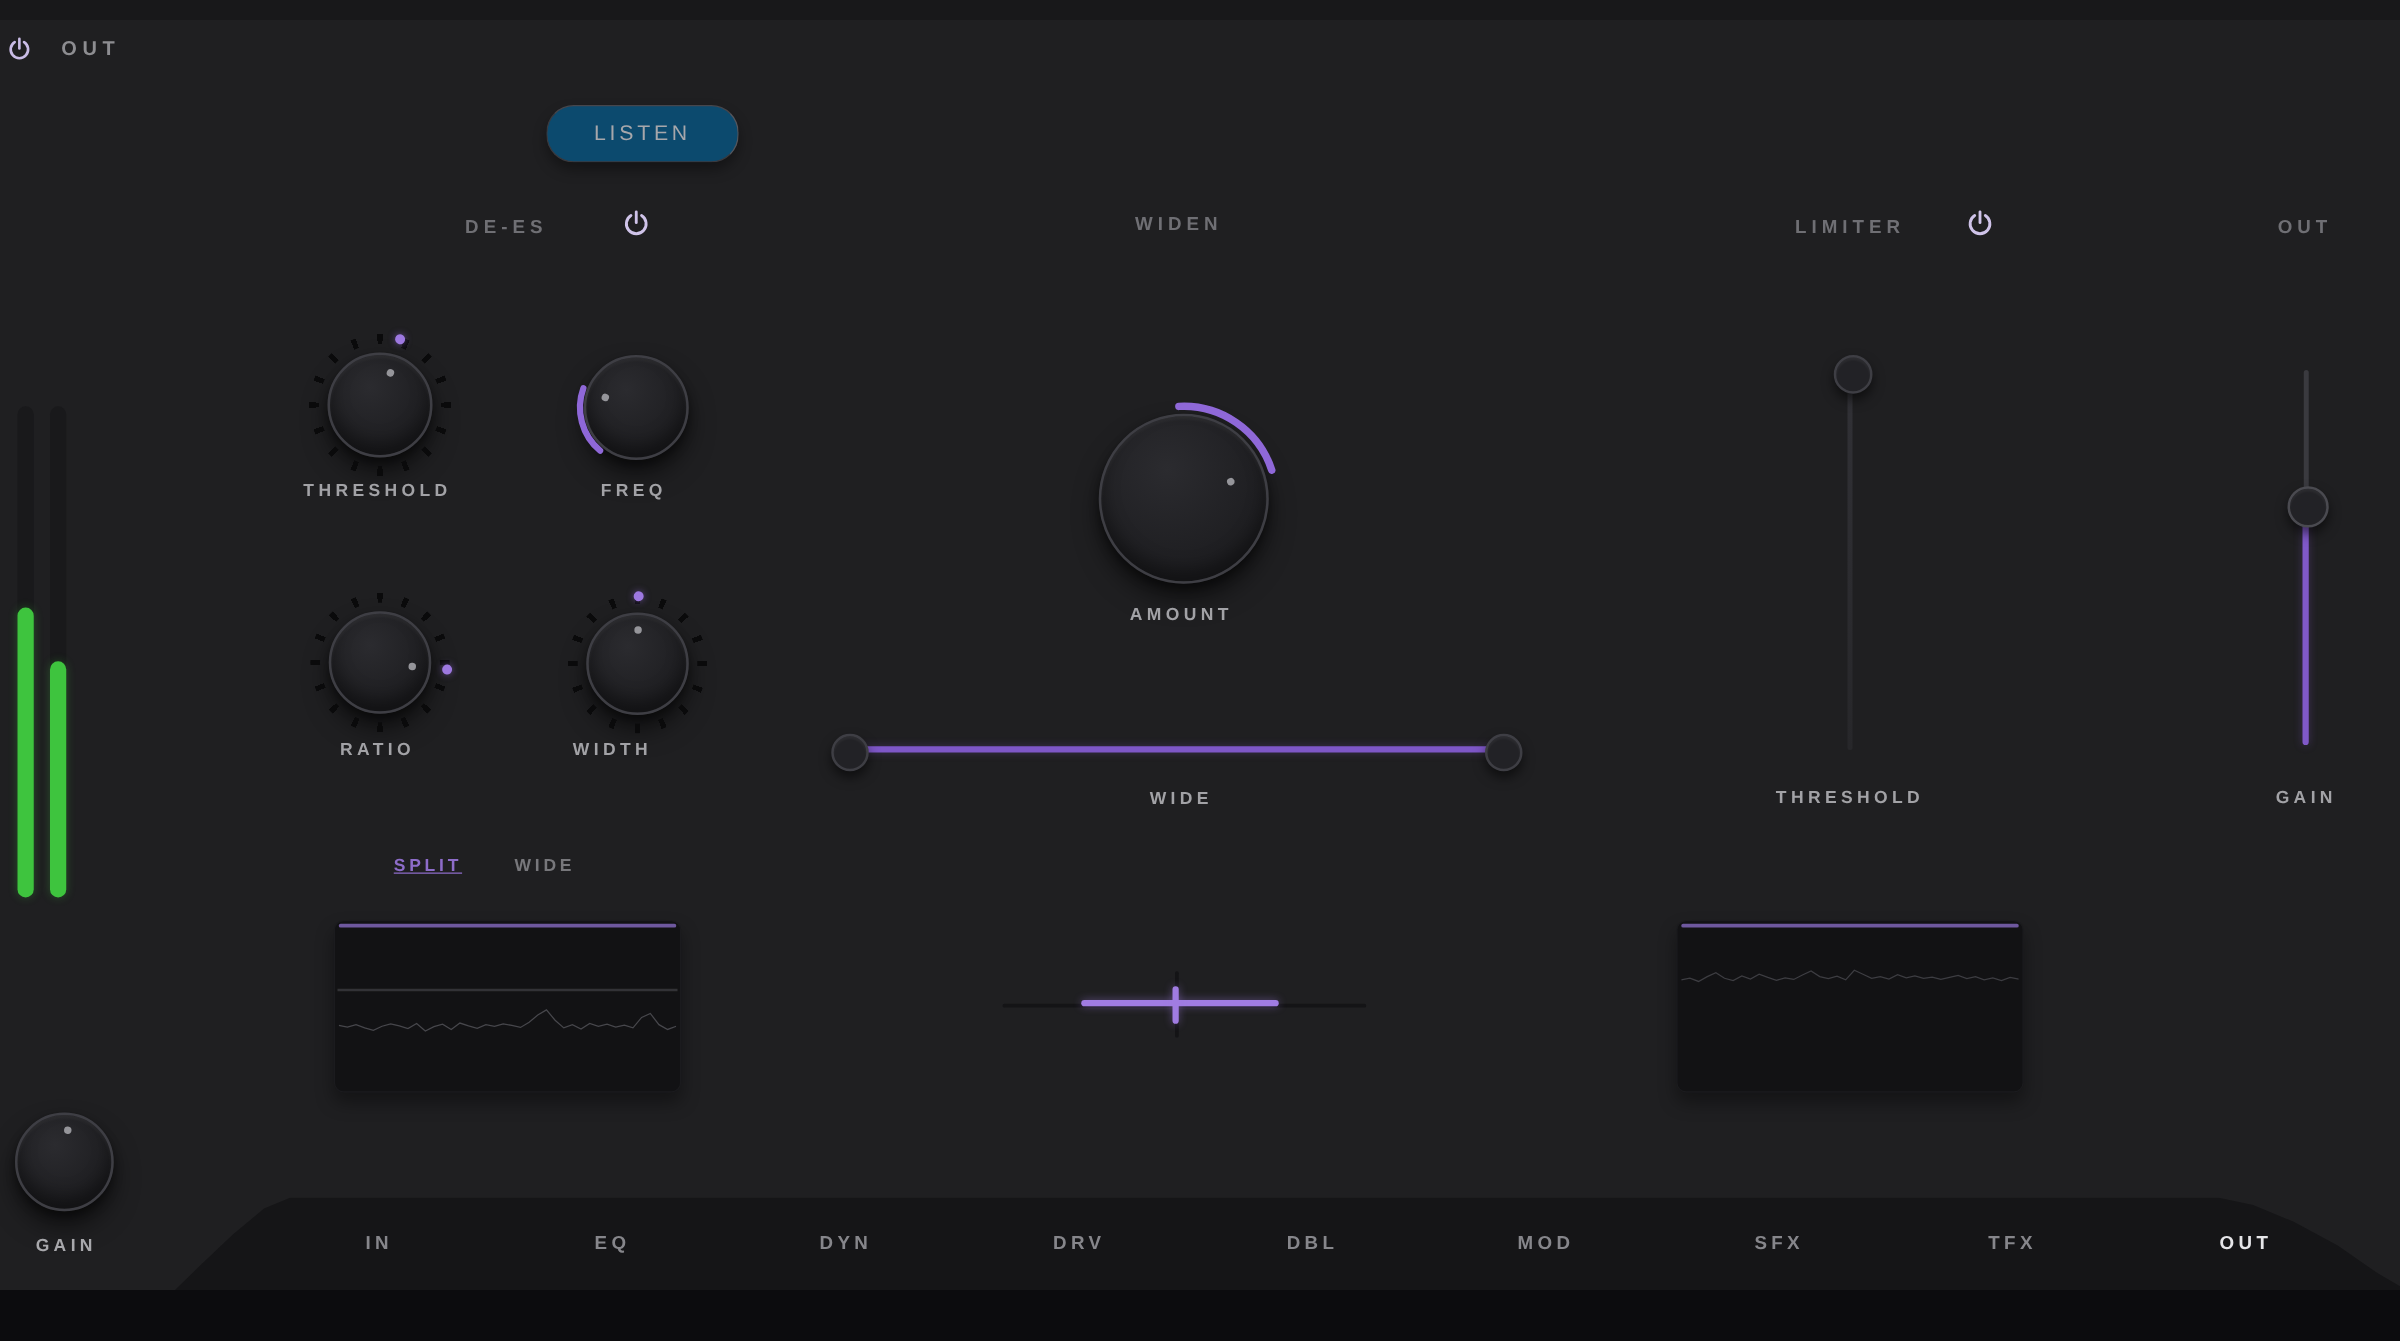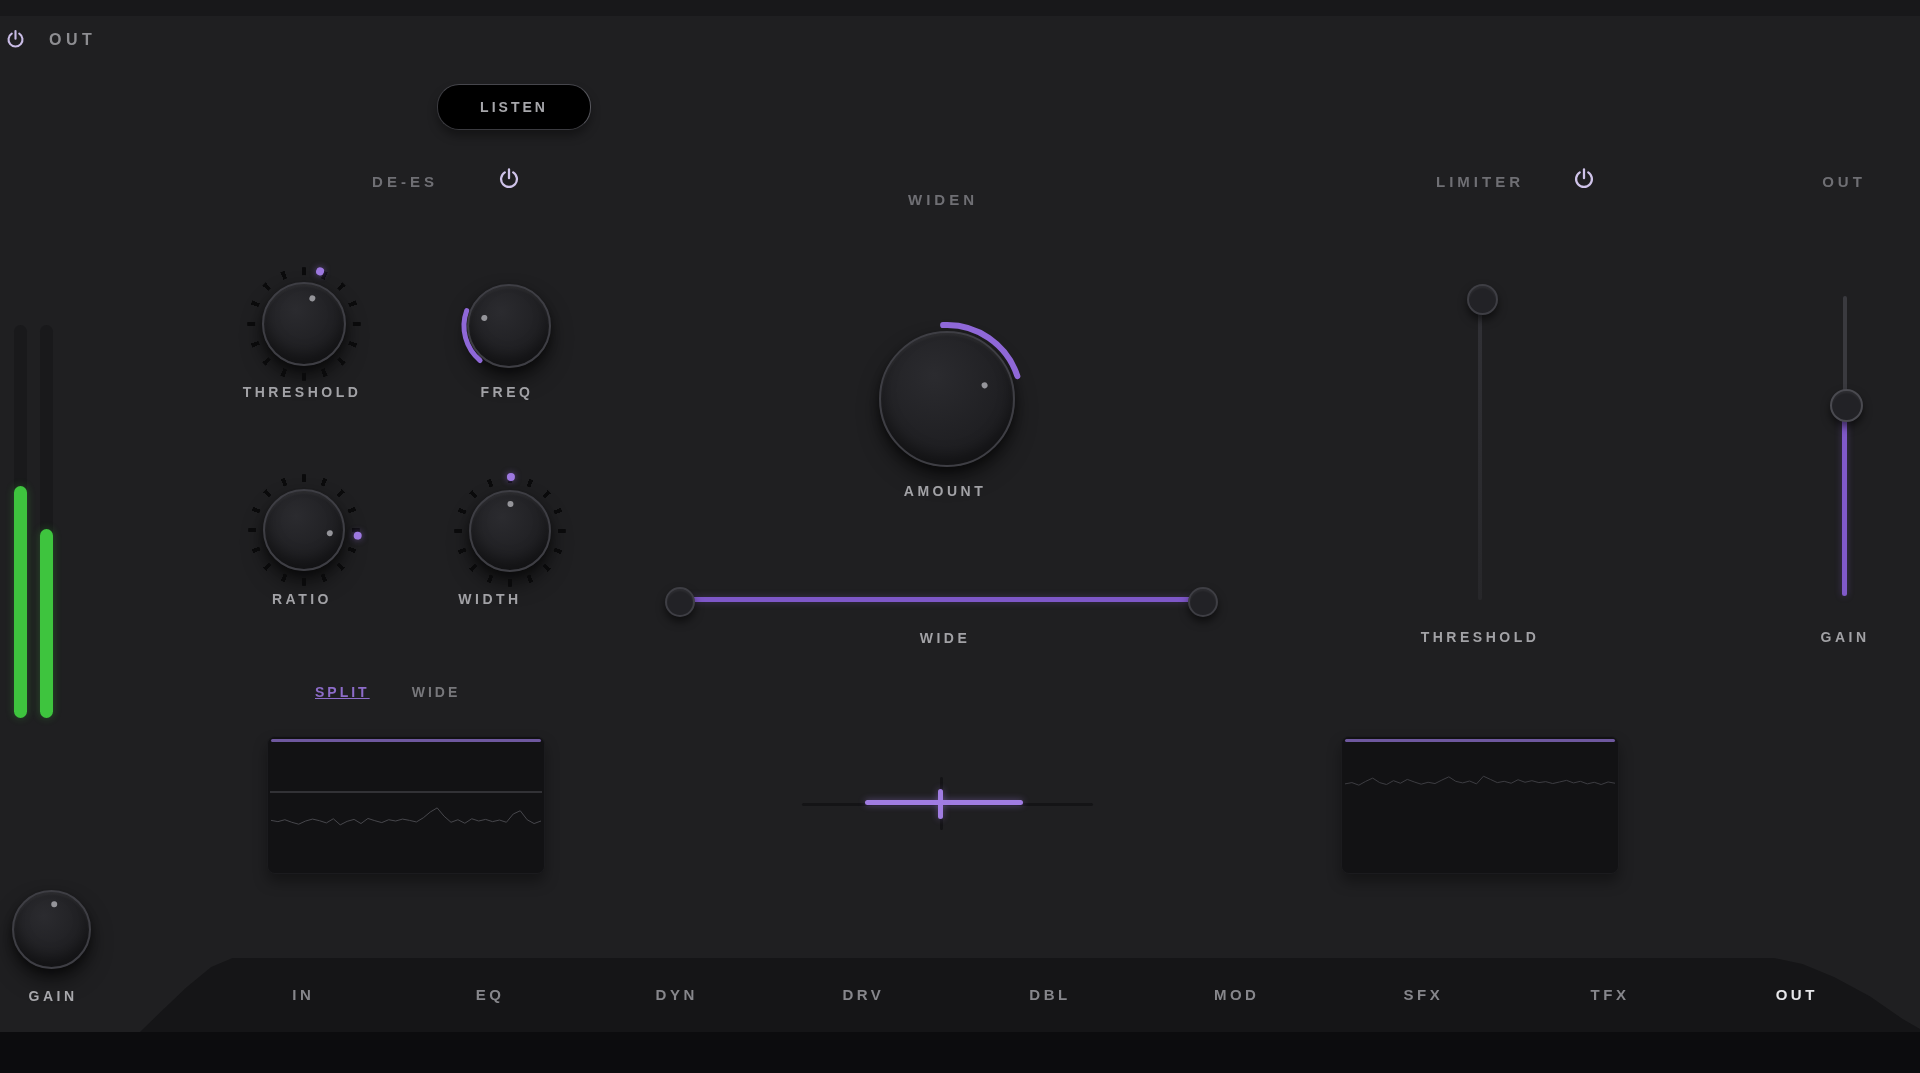--- a/index.html
+++ b/index.html
@@ -18,24 +18,24 @@
   .tab{flex:1;display:flex;align-items:center;justify-content:center;color:#86868b;
        font-size:15px;font-weight:700;letter-spacing:3.5px;cursor:pointer;}
   .tab.active{color:#e6e6e9;}
 
   
   .sect{color:#6f6f74;font-size:15px;font-weight:700;letter-spacing:4px;text-align:center;width:200px;}
   .lbl{color:#a2a2a6;font-size:14px;font-weight:700;letter-spacing:3.5px;text-align:center;width:200px;}
   .winout{color:#8d8d91;font-size:16px;font-weight:700;letter-spacing:4.5px;}
 
   
-  .listen{left:437px;top:84px;width:152px;height:44px;border-radius:22px;background:#000000;
+  .listen{left:437px;top:84px;width:152px;height:44px;border-radius:22px;background:#0c4a6e;
     border:1.5px solid #3a3a3f;border-right-color:#57575d;border-top-color:#46464c;
     box-shadow:0 6px 10px rgba(0,0,0,.35);display:flex;align-items:center;justify-content:center;
-    color:#a7a7ab;font-size:14px;font-weight:700;letter-spacing:3px;cursor:pointer;}
+    color:#a7a7ab;font-size:17px;font-weight:400;letter-spacing:3px;cursor:pointer;}
 
   
   .knob{position:absolute;border-radius:50%;
     background:radial-gradient(circle at 40% 32%,#2b2b2f,#1d1d20 72%);
     border:2px solid #3e3e44;
     box-shadow:0 12px 20px rgba(0,0,0,.5),0 4px 8px rgba(0,0,0,.4),
       inset 0 2px 3px rgba(255,255,255,.05),inset 0 -9px 14px rgba(0,0,0,.38);cursor:pointer;}
   .ticks{position:absolute;inset:-17px;border-radius:50%;
     background:repeating-conic-gradient(from -2.25deg,#0a0a0b 0deg 4.5deg,transparent 4.5deg 22.5deg);
     -webkit-mask:radial-gradient(closest-side,transparent 0 85%,#000 86% 99%,transparent 100%);
@@ -93,21 +93,21 @@
   </svg>
   <div class="abs winout" style="left:49px;top:31px">OUT</div>
 
   <div class="abs listen">LISTEN</div>
 
   <div class="abs sect" style="left:305px;top:173px">DE-ES</div>
   <svg class="abs" style="left:496px;top:166px" width="26" height="26" viewBox="0 0 24 24">
     <path d="M12 3.2v8" stroke="#cfc3e9" stroke-width="2.1" stroke-linecap="round" fill="none"></path>
     <path d="M8.1 5.9a7.3 7.3 0 1 0 7.8 0" stroke="#cfc3e9" stroke-width="2.1" stroke-linecap="round" fill="none"></path>
   </svg>
-  <div class="abs sect" style="left:843px;top:191px">WIDEN</div>
+  <div class="abs sect" style="left:843px;top:171px">WIDEN</div>
   <div class="abs sect" style="left:1380px;top:173px">LIMITER</div>
   <svg class="abs" style="left:1571px;top:166px" width="26" height="26" viewBox="0 0 24 24">
     <path d="M12 3.2v8" stroke="#cfc3e9" stroke-width="2.1" stroke-linecap="round" fill="none"></path>
     <path d="M8.1 5.9a7.3 7.3 0 1 0 7.8 0" stroke="#cfc3e9" stroke-width="2.1" stroke-linecap="round" fill="none"></path>
   </svg>
   <div class="abs sect" style="left:1744px;top:173px">OUT</div>
 
   <div class="meter" style="left:14px">
     <div class="mfill" style="height: 59%;"></div>
   </div>

